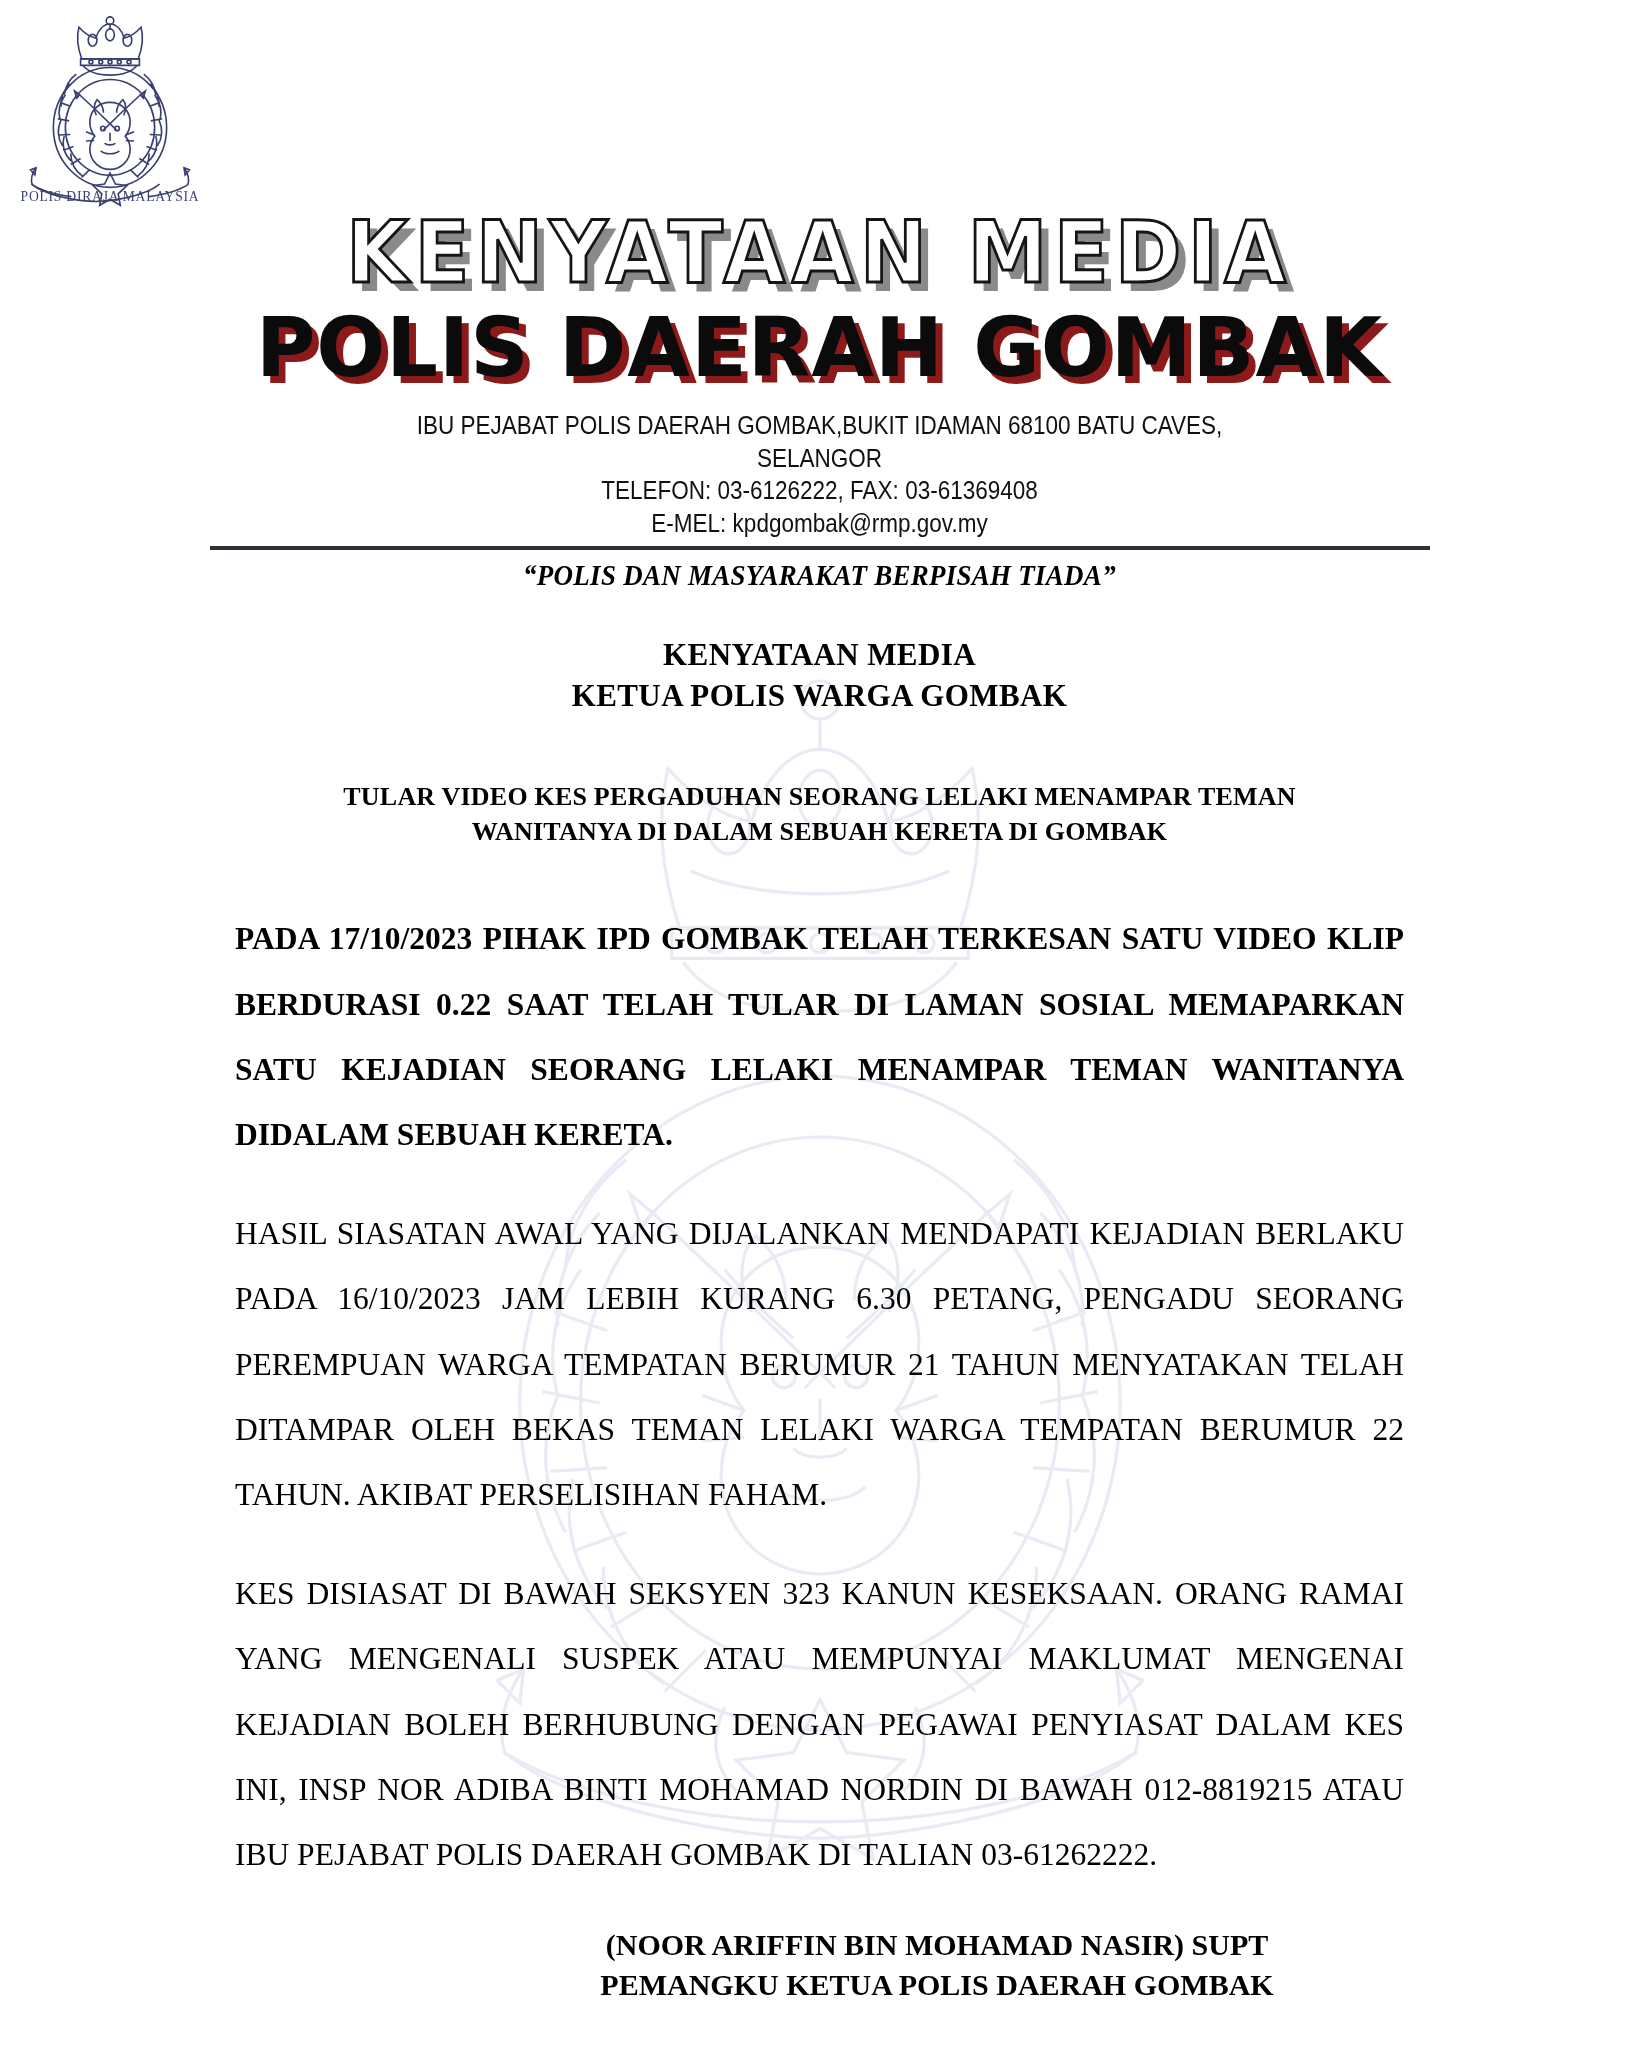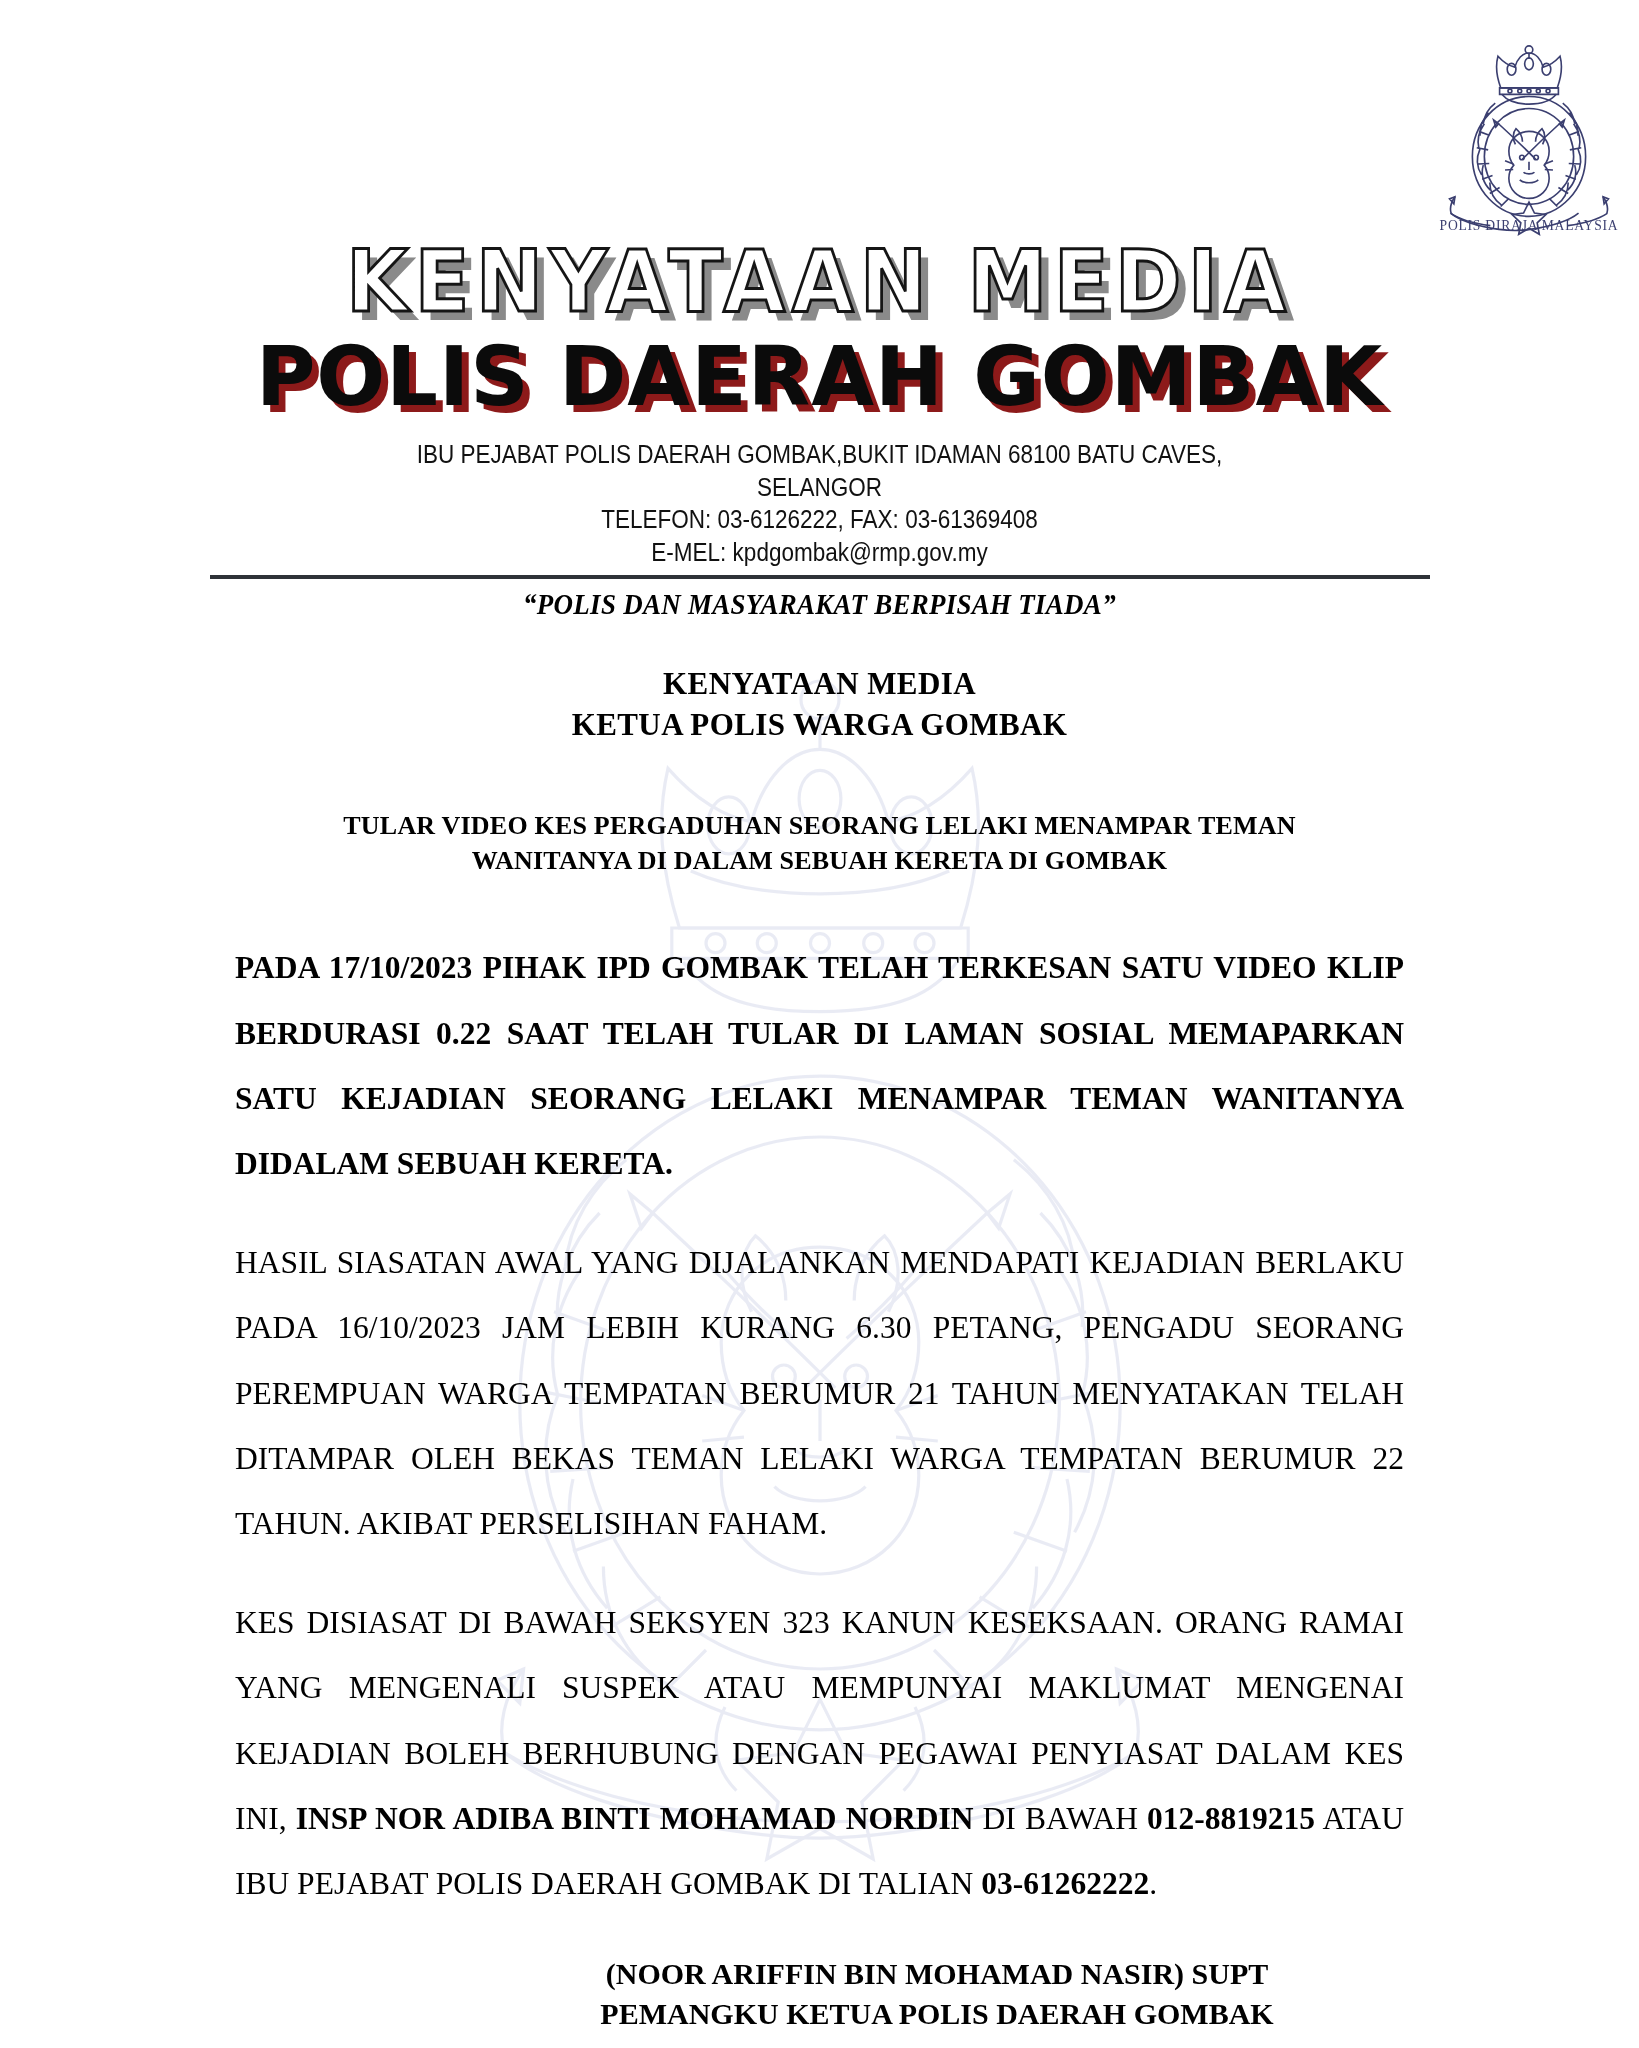--- a/index.html
+++ b/index.html
@@ -33,22 +33,22 @@
     position: relative;
     z-index: 2;
     width: 1639px;
     height: 2048px;
   }
 
   
   .crest-wrap {
     width: 100%;
     display: flex;
-    justify-content: flex-end;
-    padding-top: 41px;
+    justify-content: flex-start;
+    padding-top: 12px;
     box-sizing: border-box;
   }
   .crest { width: 220px; height: 196px; display: block; }
 
   
   .banner1 {
     text-align: center;
     margin-top: 2px;
     font-family: "DejaVu Sans", sans-serif;
     font-weight: 700;
@@ -128,21 +128,21 @@
 
   
   .body {
     margin: 0 235px 0 235px;
     font-size: 31.5px;
     line-height: 2.07;
     text-align: justify;
   }
   .body p { margin: 0 0 34px 0; }
   .body p.first { margin-top: 56px; font-weight: bold; }
-  .body b { font-weight: 700; }
+  .body b { font-weight: 400; }
 
   
   .signature {
     margin: 38px 0 0 235px;
     font-weight: 700;
     font-size: 30px;
     line-height: 1.33;
     text-align: center;
   }
 </style>

